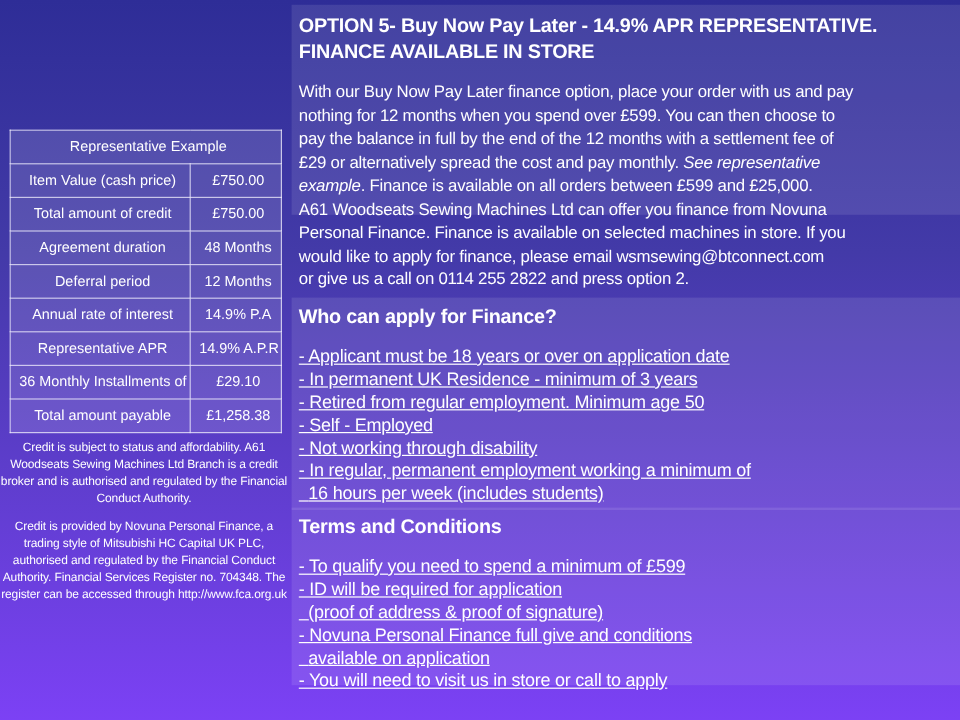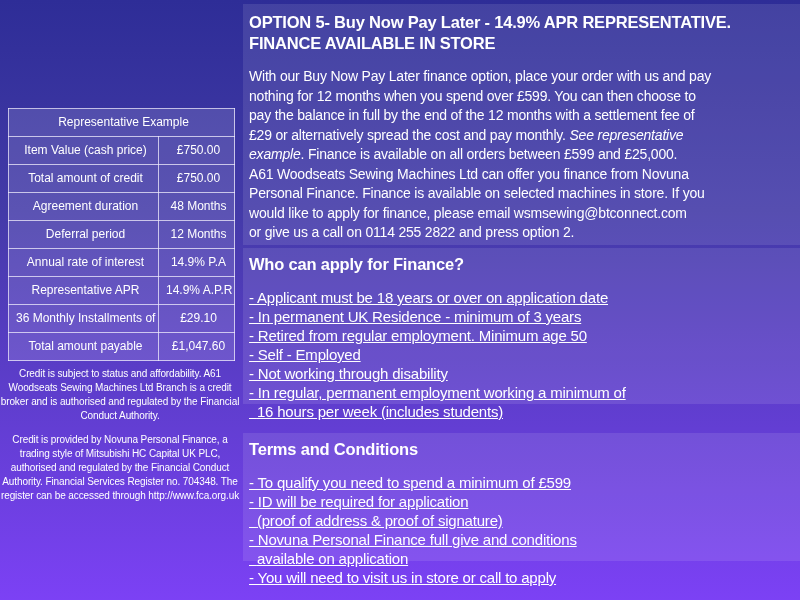--- a/index.html
+++ b/index.html
@@ -33,23 +33,23 @@
   }
   .sp1{top:367px;}
   .sp2{top:433px;}
   
   .box{
     position:absolute;left:243px;width:557px;
     background:rgba(255,255,255,0.10);
     box-sizing:border-box;
     padding:8px 10px 0 6px;
   }
-  .box1{top:4px;height:241px;}
-  .box2{top:248px;height:156px;padding-top:6px;}
-  .box3{top:433px;height:128px;padding-top:6px;}
+  .box1{top:4px;height:175px;}
+  .box2{top:248px;height:177px;padding-top:6px;}
+  .box3{top:423px;height:148px;padding-top:6px;}
   .main-heading{
     margin:0;font-size:16.5px;font-weight:bold;line-height:21px;
     letter-spacing:-0.2px;white-space:pre-wrap;
   }
   .intro{
     margin:13px 0 0 0;font-size:14px;line-height:19.5px;
     letter-spacing:-0.2px;white-space:pre-wrap;
   }
   .intro em{font-style:italic;}
   .section-heading{
@@ -96,21 +96,21 @@
       <tr>
         <td>Representative APR</td>
         <td>14.9% A.P.R</td>
       </tr>
       <tr>
         <td>36 Monthly Installments of</td>
         <td>£29.10</td>
       </tr>
       <tr>
         <td>Total amount payable</td>
-        <td>£1,047.60</td>
+        <td>£1,258.38</td>
       </tr>
     </tbody>
   </table>
 
   <div class="smallprint sp1">Credit is subject to status and affordability. A61 Woodseats Sewing Machines Ltd Branch is a credit broker and is authorised and regulated by the Financial Conduct Authority.</div>
   <div class="smallprint sp2">Credit is provided by Novuna Personal Finance, a trading style of Mitsubishi HC Capital UK PLC, authorised and regulated by the Financial Conduct Authority. Financial Services Register no. 704348. The register can be accessed through http://www.fca.org.uk</div>
 
   <section class="box box1">
     <h1 class="main-heading">OPTION 5- Buy Now Pay Later - 14.9% APR REPRESENTATIVE.
 FINANCE AVAILABLE IN STORE</h1>

